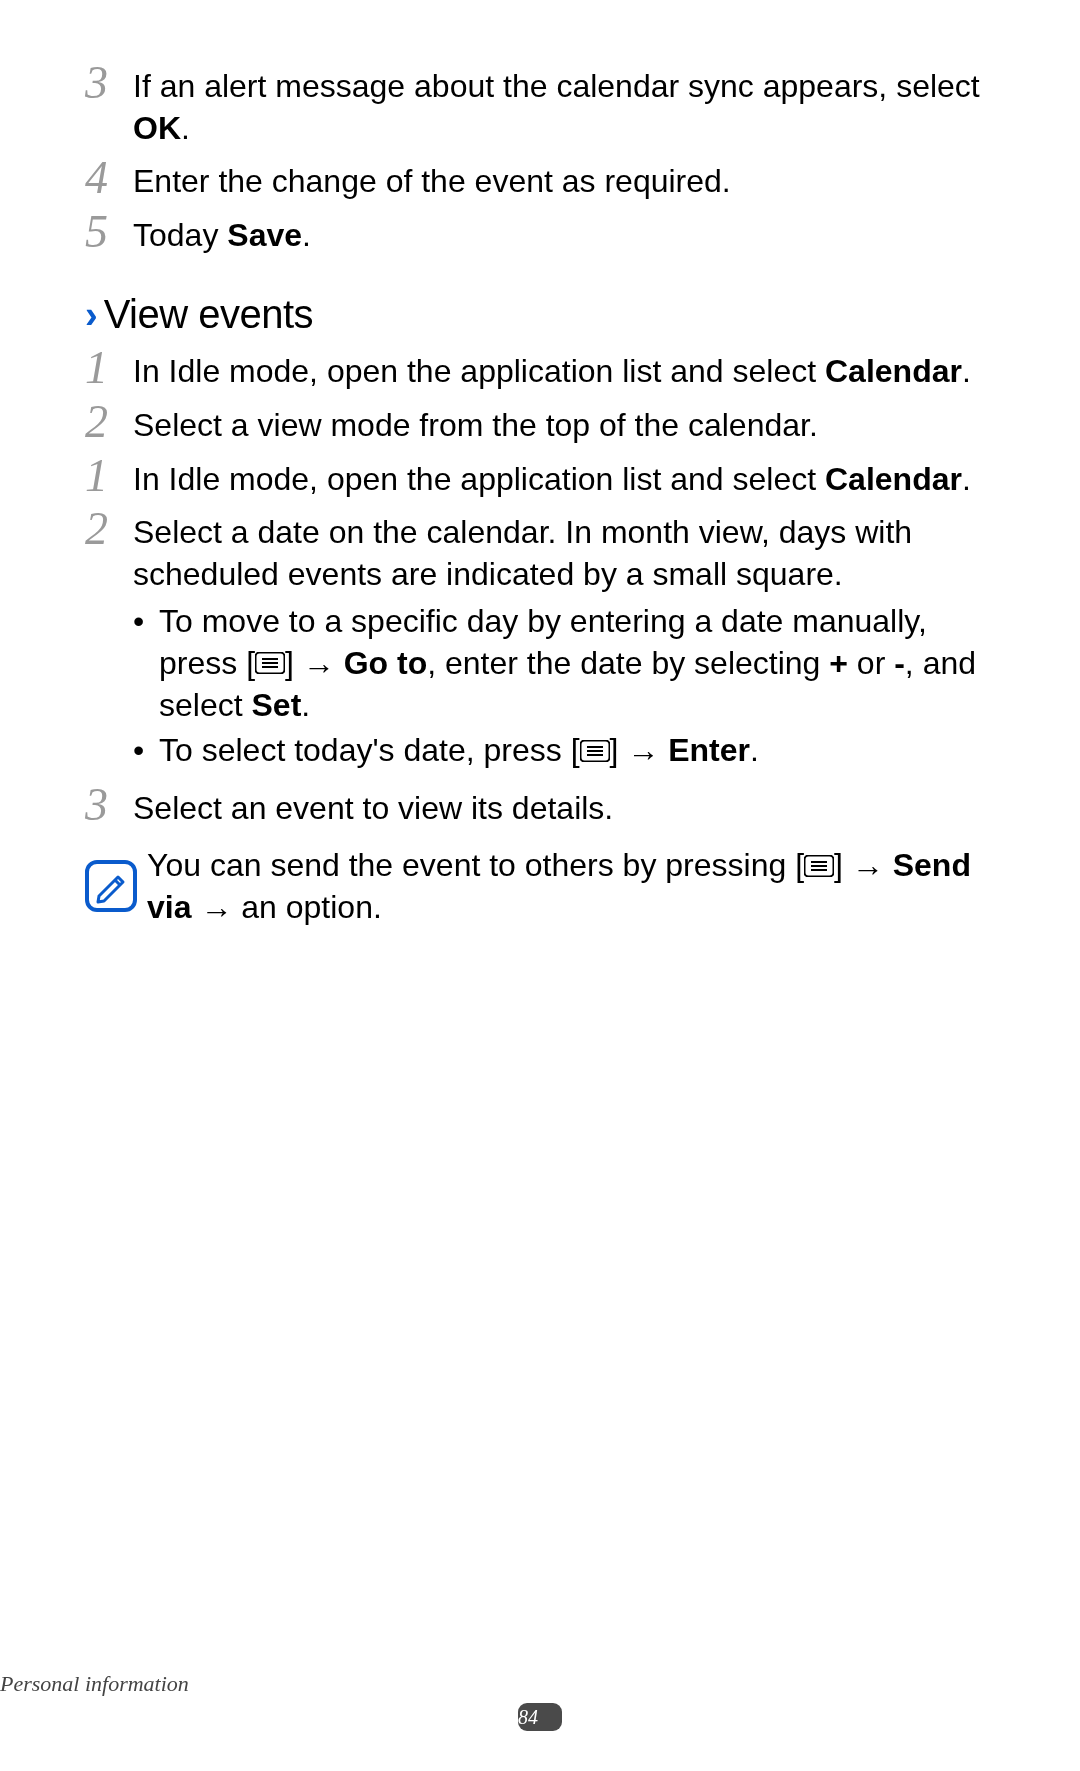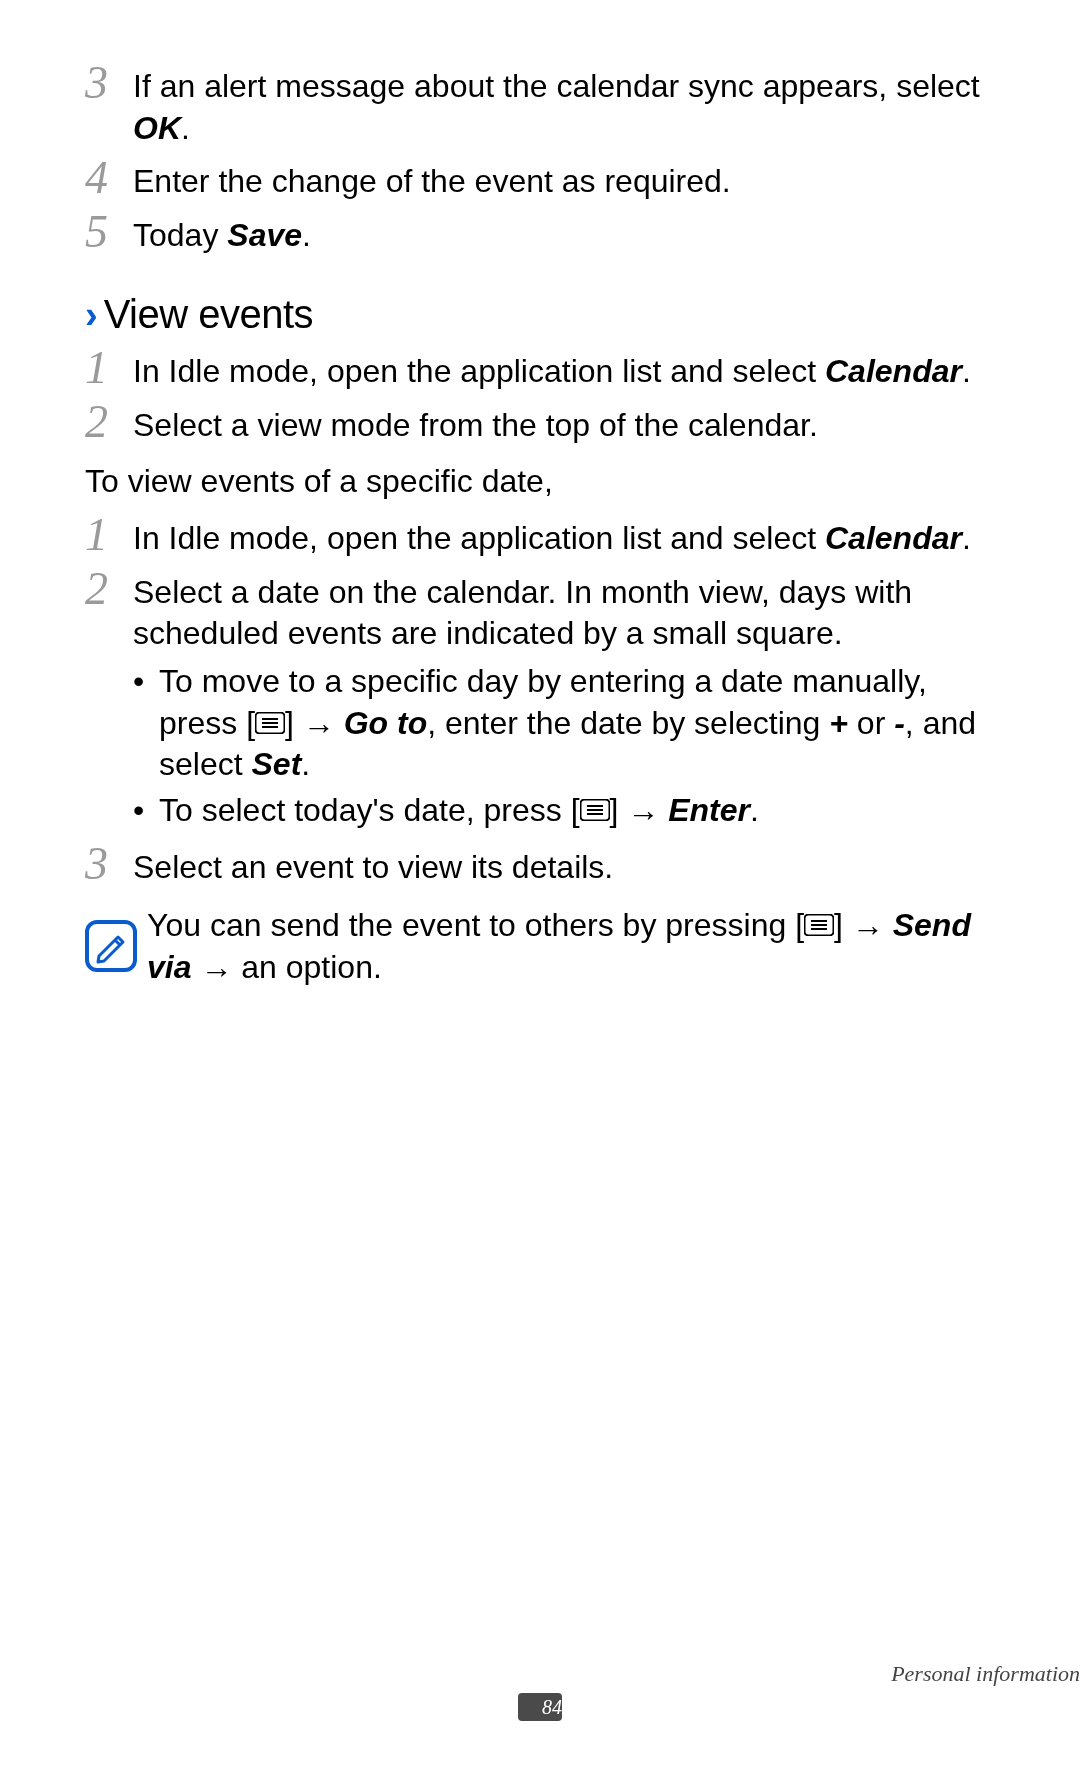--- a/index.html
+++ b/index.html
@@ -102,44 +102,44 @@
     padding-top: 2px;
   }
   .note-body {
     flex: 1;
     font-size: 32px;
     line-height: 1.3;
     padding-left: 6px;
   }
   .footer {
     position: absolute;
-    bottom: 50px;
+    bottom: 40px;
     left: 0;
     width: 100%;
-    text-align: right;
+    text-align: left;
   }
   .footer-label {
     font-style: italic;
     font-size: 22px;
     color: #444;
     font-family: Georgia, "Times New Roman", serif;
   }
   .page-badge {
     margin: 6px auto 0 auto;
     width: 44px;
     height: 28px;
     background: #4a4a4a;
     color: #fff;
-    border-radius: 4px;
+    border-radius: 9px;
     font-size: 20px;
     line-height: 28px;
     font-family: Georgia, "Times New Roman", serif;
     font-style: italic;
   }
-  b { font-weight: 700; font-style: italic; }
+  b { font-weight: 700; }
 </style>
 </head>
 <body>
 
 <div class="page">
 
   <div class="ol-row">
     <div class="ol-num">3</div>
     <div class="ol-body">
       <span>If an alert message about the calendar sync appears, select </span><b>OK</b><span>.</span>
@@ -169,21 +169,20 @@
     <div class="ol-body">
       <span>In Idle mode, open the application list and select </span><b>Calendar</b><span>.</span>
     </div>
   </div>
 
   <div class="ol-row">
     <div class="ol-num">2</div>
     <div class="ol-body">Select a view mode from the top of the calendar.</div>
   </div>
 
-  <div class="para">To view events of a specific date,</div>
 
   <div class="ol-row">
     <div class="ol-num">1</div>
     <div class="ol-body">
       <span>In Idle mode, open the application list and select </span><b>Calendar</b><span>.</span>
     </div>
   </div>
 
   <div class="ol-row">
     <div class="ol-num">2</div>

